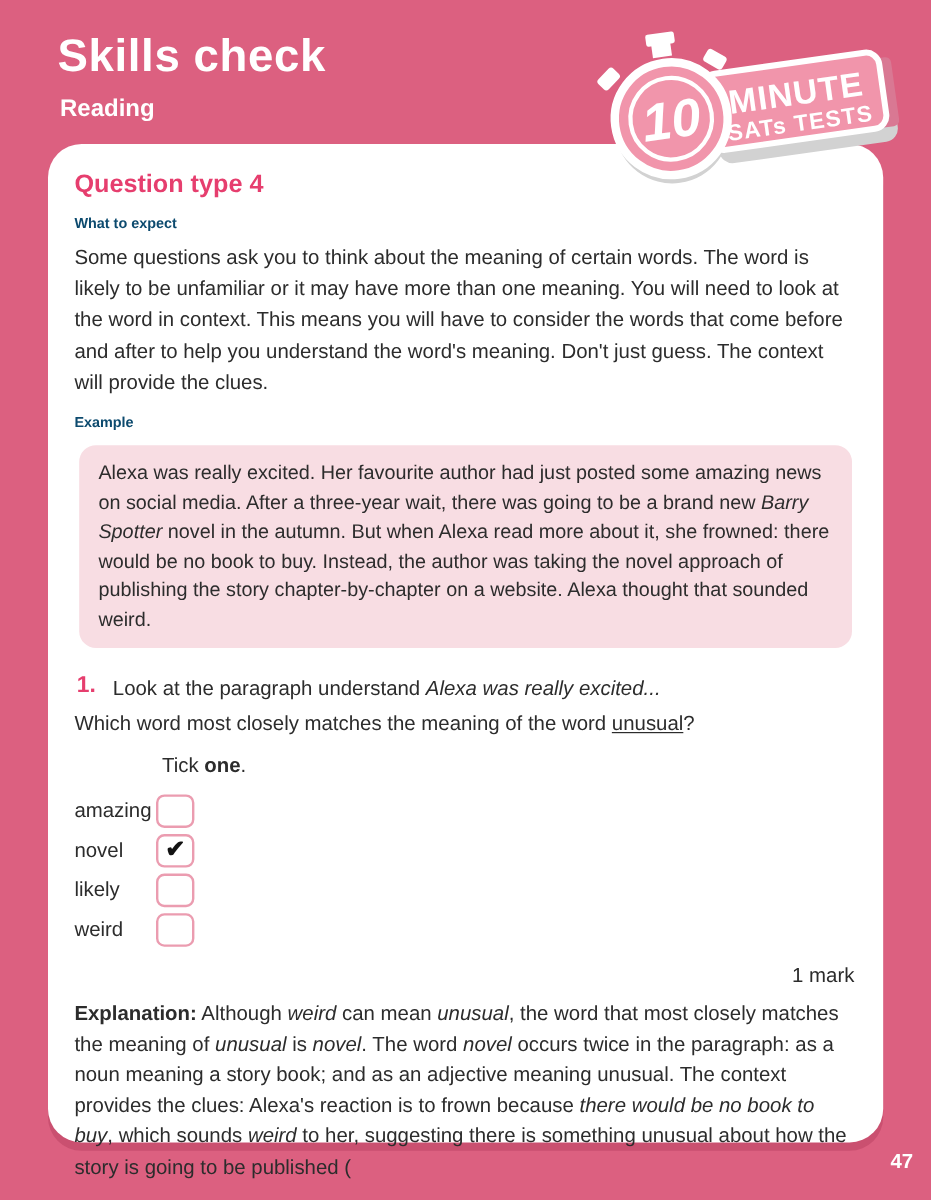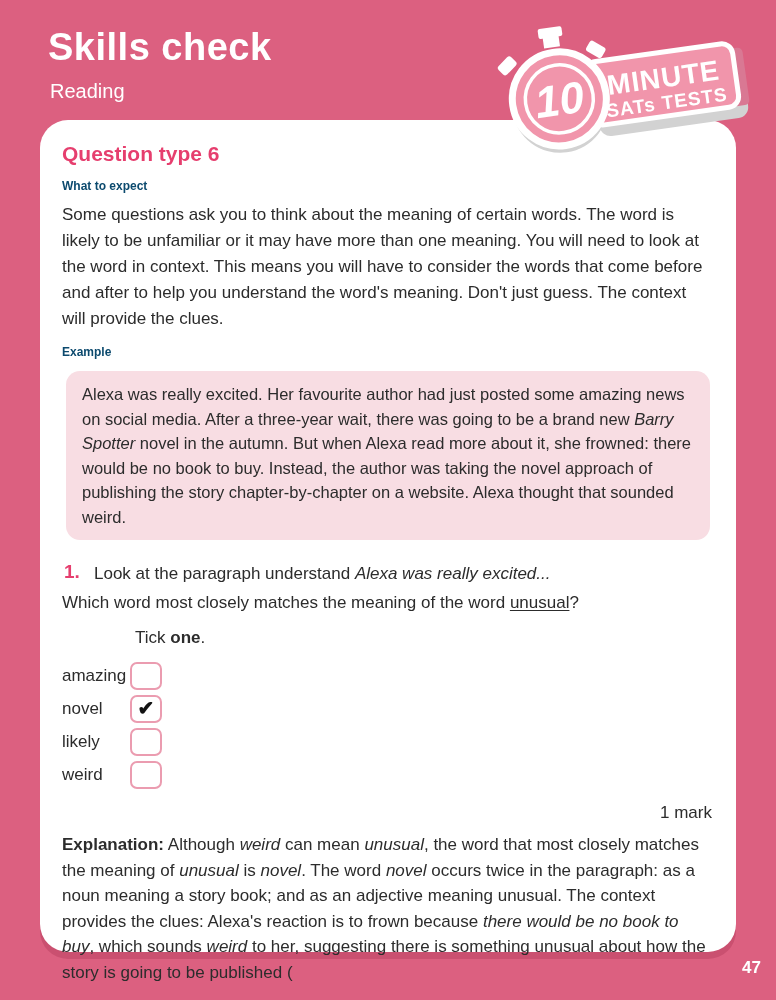--- a/index.html
+++ b/index.html
@@ -9,21 +9,21 @@
     font-family:"Liberation Sans", sans-serif;
     -webkit-font-smoothing:antialiased;
   }
   
   .hdr-title{
     position:absolute;left:48px;top:26px;
     color:#ffffff;font-size:38px;font-weight:bold;letter-spacing:.5px;
   }
   .hdr-sub{
     position:absolute;left:50px;top:80px;
-    color:#ffffff;font-size:20px;font-weight:normal;
+    color:#ffffff;font-size:20px;font-weight:bold;
   }
   
   .badge-wrap{position:absolute;left:488px;top:16px;width:266px;height:142px;z-index:5;}
   
   .card{
     position:absolute;left:40px;top:120px;width:696px;height:832px;
     background:#ffffff;border-radius:28px;box-sizing:border-box;
     padding:20px 22px 0 22px;
     box-shadow:0 7px 0 rgba(140,25,55,.22);
     z-index:1;
@@ -87,21 +87,21 @@
         <circle cx="70" cy="76" r="47" fill="#f195ab" stroke="#ffffff" stroke-width="7"></circle>
         <circle cx="70" cy="76" r="34" fill="none" stroke="#ffffff" stroke-width="3.5"></circle>
         <text x="70" y="92" text-anchor="middle" fill="#ffffff" font-size="44" font-weight="bold" font-style="italic" font-family="Liberation Sans, sans-serif">10</text>
       </g>
     </g>
   </svg>
 </div>
 
 <div class="card">
 
-  <div class="qtype">Question type 6</div>
+  <div class="qtype">Question type 4</div>
 
   <div class="sub-h">What to expect</div>
   <p class="body-p">Some questions ask you to think about the meaning of certain words. The word is likely to be unfamiliar or it may have more than one meaning. You will need to look at the word in context. This means you will have to consider the words that come before and after to help you understand the word's meaning. Don't just guess. The context will provide the clues.</p>
 
   <div class="sub-h">Example</div>
   <div class="example-box">
     <span>Alexa was really excited. Her favourite author had just posted some amazing news on social media. After a three-year wait, there was going to be a brand new </span><span class="it">Barry Spotter</span><span> novel in the autumn. But when Alexa read more about it, she frowned: there would be no book to buy. Instead, the author was taking the novel approach of publishing the story chapter-by-chapter on a website. Alexa thought that sounded weird.</span>
   </div>
 
   <div class="q-row">

